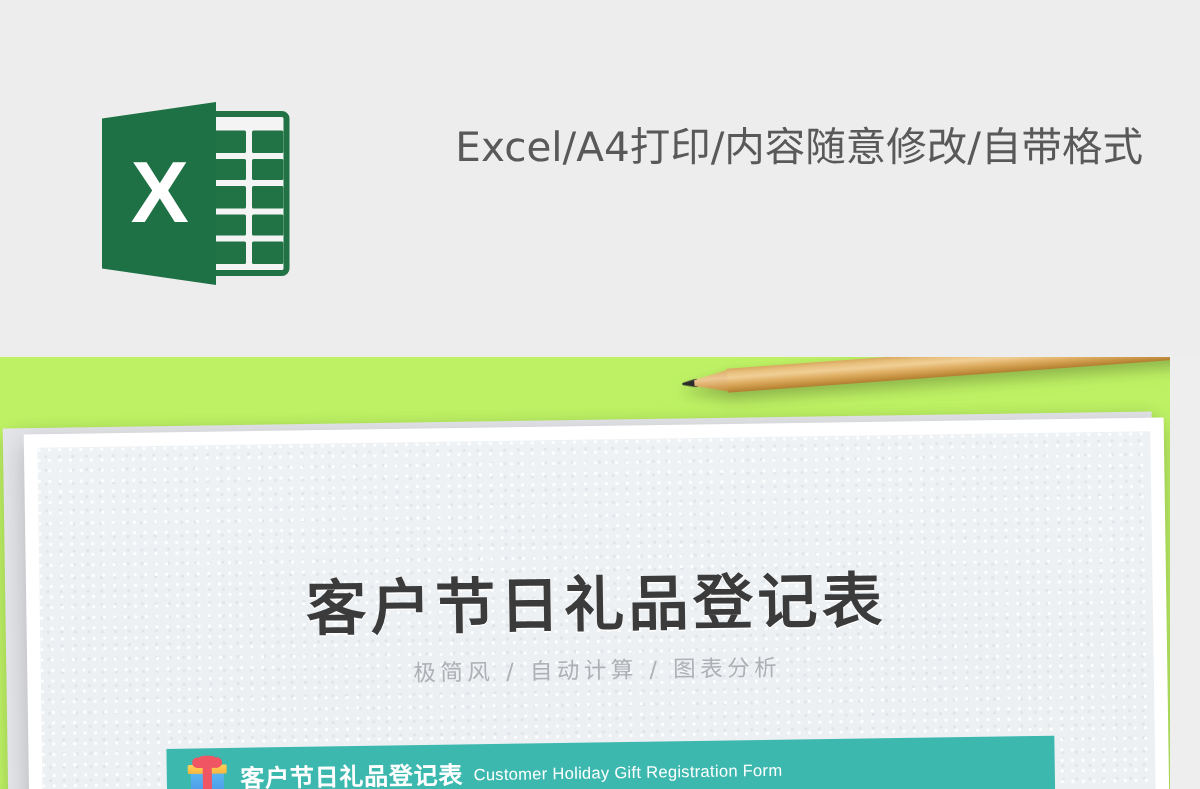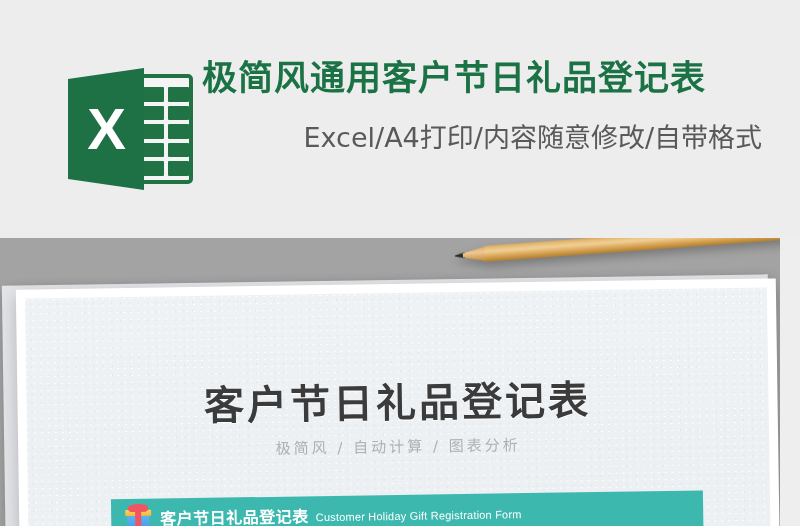--- a/index.html
+++ b/index.html
@@ -142,21 +142,21 @@
     text-align: right;
   }
 
   
   .scene {
     position: absolute;
     left: 0;
     top: 238px;
     width: 780px;
     height: 288px;
-    background: #a3a3a3;
+    background: #bef264;
     overflow: hidden;
   }
 
   
   .sheet-back {
     position: absolute;
     left: 4px;
     top: 42px;
     width: 766px;
     height: 300px;
@@ -381,21 +381,20 @@
             <div class="xl-cell"></div>
             <div class="xl-cell"></div>
           </div>
         </div>
         <div class="xl-panel">
           <div class="xl-x">X</div>
         </div>
       </div>
 
       <div class="banner-text">
-        <div class="banner-title">极简风通用客户节日礼品登记表</div>
         <div class="banner-sub">Excel/A4打印/内容随意修改/自带格式</div>
       </div>
 
     </div>
   </div>
 
   <div class="scene">
 
     <div class="sheet-back"></div>
 

